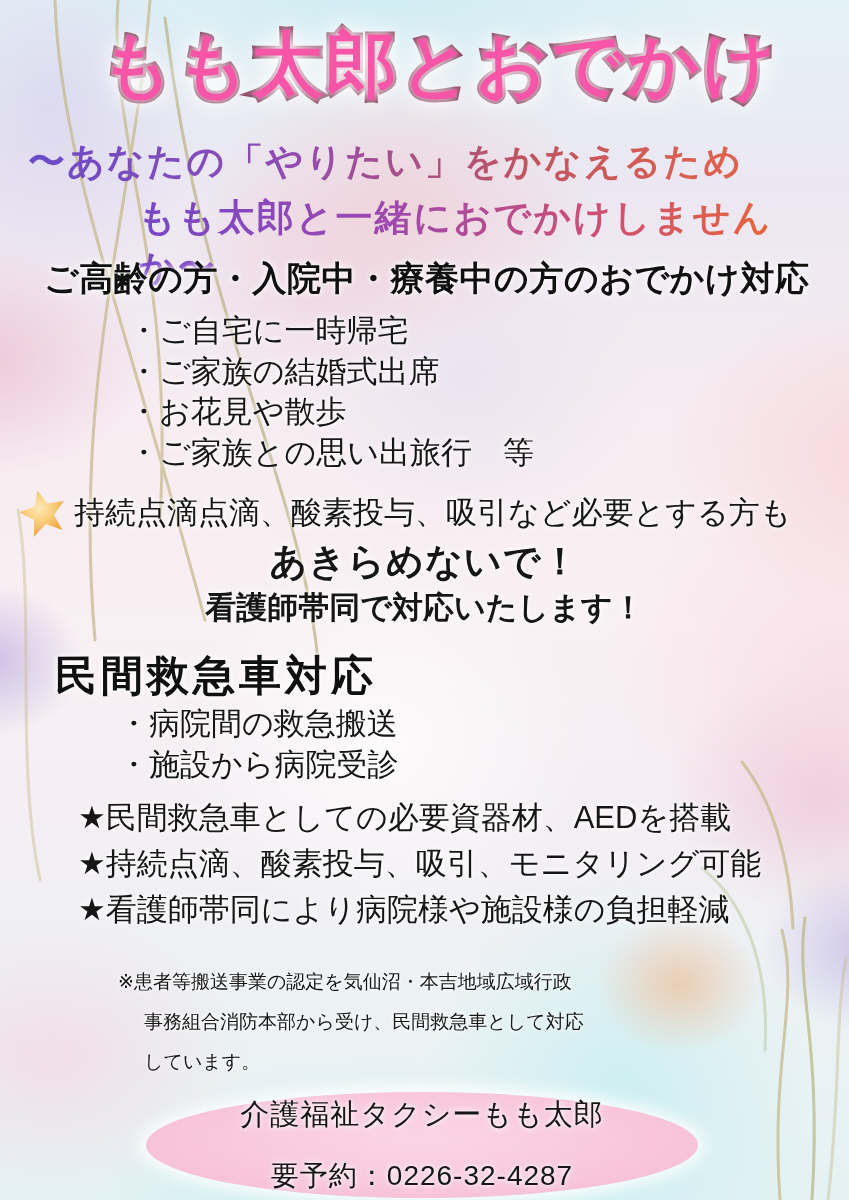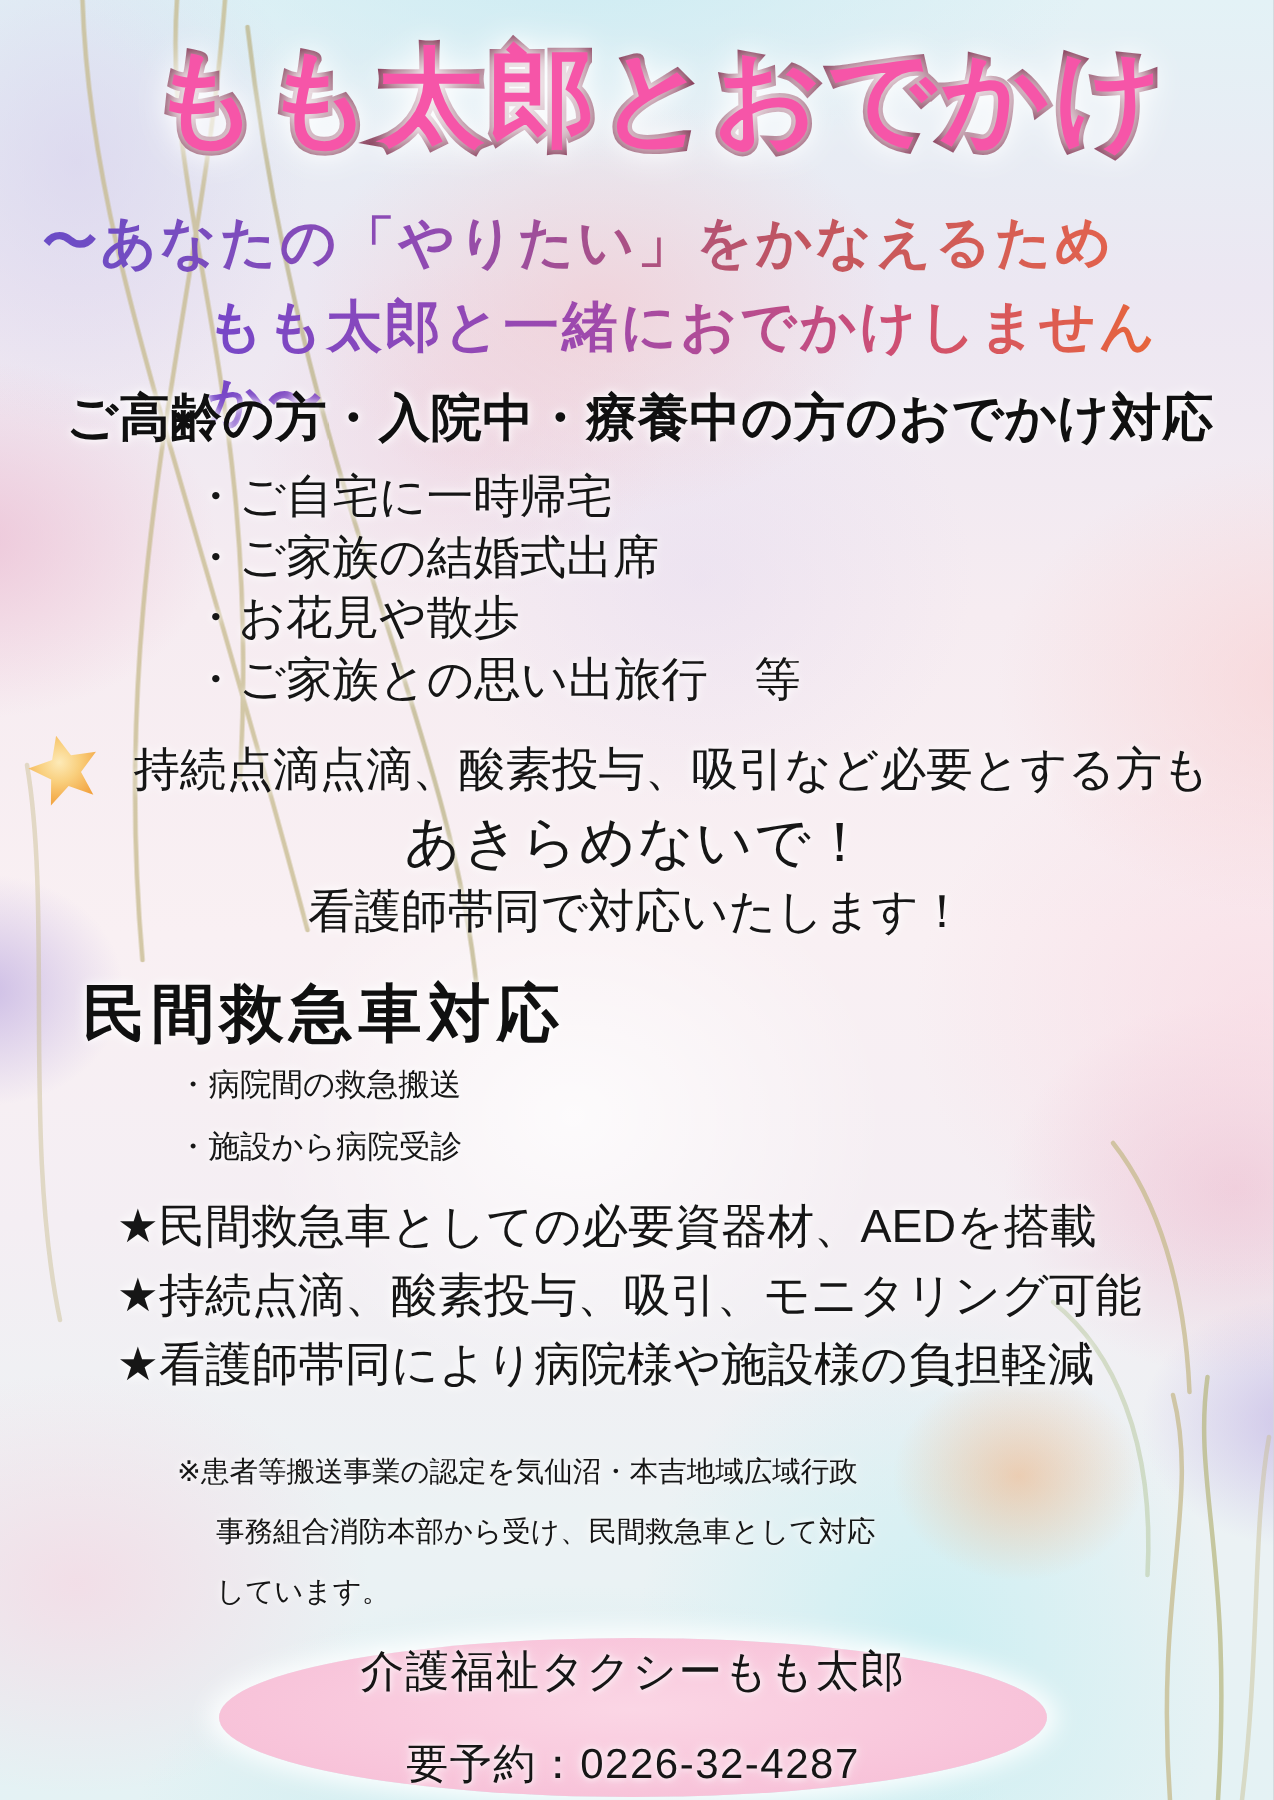--- a/index.html
+++ b/index.html
@@ -53,31 +53,31 @@
     background-image:linear-gradient(90deg,#6a4cc6 0%,#8f4bb4 35%,#c05560 70%,#e2624d 100%); }
   .sub2 { top:193px; left:138px;
     background-image:linear-gradient(90deg,#7647c8 0%,#9d49ae 35%,#cf4f72 65%,#f26f20 100%); }
 
   .h-outing {
     position:absolute; top:256px; left:44px; margin:0;
     font-size:34px; font-weight:bold; letter-spacing:0.5px; color:#101010;text-align:right;
   }
   .outing-list { position:absolute; top:311px; left:128px; font-size:31px; line-height:40.5px; }
 
-  .star-row { position:absolute; top:486px; left:14px; display:flex; align-items:center;gap:15px; }
+  .star-row { position:absolute; top:486px; left:14px; display:flex; align-items:center; }
   .star-row .star { width:58px; height:54px; margin-right:2px; flex:0 0 auto; }
   .star-row .star-text { font-size:31px; }
 
   .akirame { position:absolute; top:537px; left:0; width:100%; text-align:center;
-    font-size:37px; font-weight:normal; letter-spacing:1px; }
-  .kangoshi { position:absolute; top:587px; left:0; width:100%; text-align:center; font-size:31px; }
+    font-size:37px; font-weight:bold; letter-spacing:1px; }
+  .kangoshi { position:absolute; top:587px; left:0; width:100%; text-align:center; font-size:31px;font-weight:bold; }
 
   .h-amb { position:absolute; top:648px; left:55px; margin:0;
     font-size:42px; font-weight:bold; letter-spacing:4px; color:#101010; }
-  .amb-list { position:absolute; top:703px; left:118px; font-size:21px; line-height:41px; }
+  .amb-list { position:absolute; top:703px; left:118px; font-size:31px; line-height:41px; }
   .features { position:absolute; top:795px; left:78px; font-size:31px; line-height:46px; }
 
   .note { position:absolute; top:962px; left:103px; font-size:19px; line-height:40px;margin-left:15px; }
   .note .cont { padding-left:26px; }
 
   .oval {
     position:absolute; top:1092px; left:146px; width:552px; height:106px;
     border-radius:50%;
     background:radial-gradient(ellipse at 50% 45%, #fbd6e5 0%, #f8c4da 65%, #f5bcd4 100%);
     box-shadow:0 0 16px 7px rgba(255,255,255,0.9);

